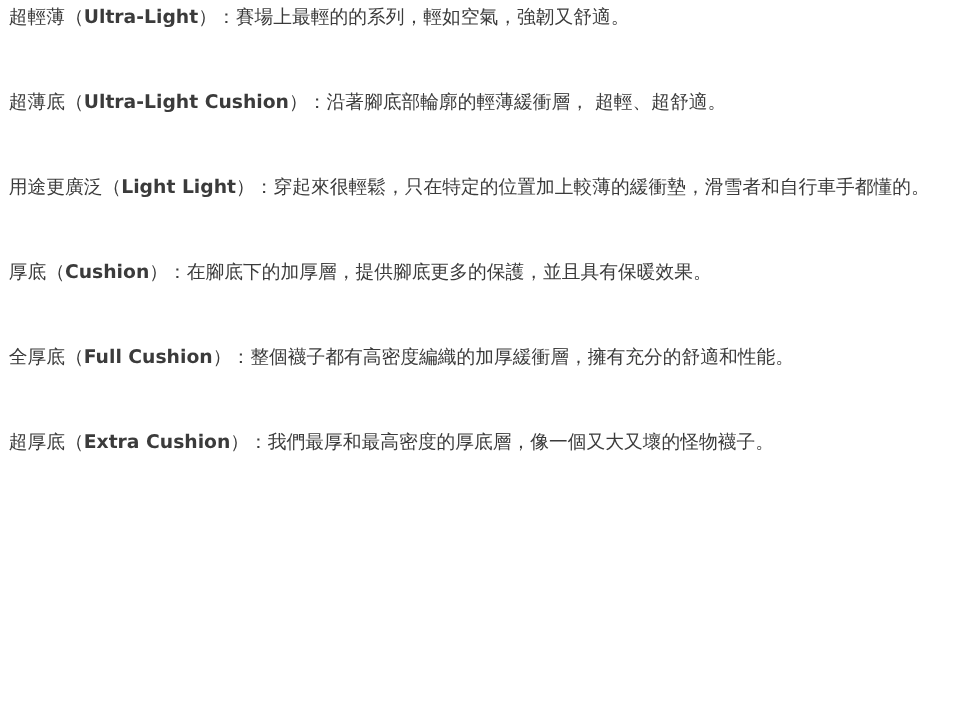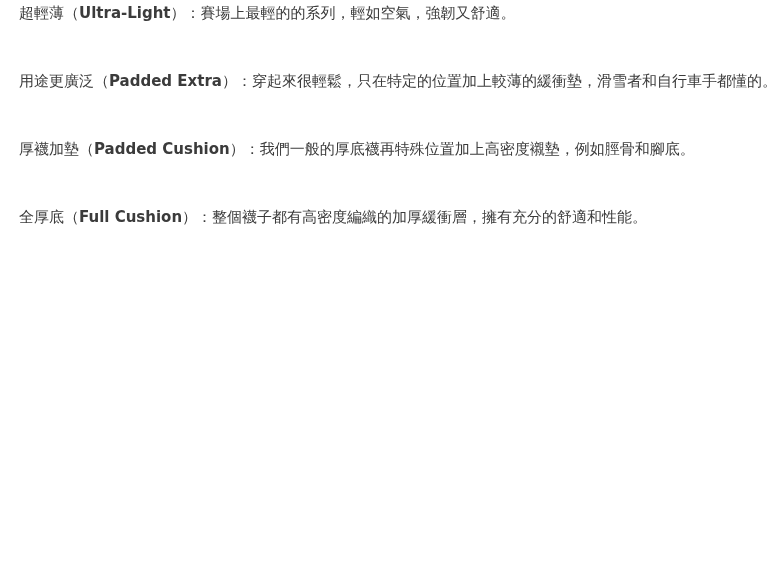--- a/index.html
+++ b/index.html
@@ -8,21 +8,21 @@
     background: #ffffff;
   }
   body {
     width: 779px;
     height: 582px;
     overflow: hidden;
     font-family: "DejaVu Sans", "Liberation Sans", sans-serif;
     color: #3b3b3b;
   }
   .doc {
-    padding: 5px 10px 0 19px;
+    padding: 5px 10px 0 7px;
   }
   p.entry {
     margin: 0 0 52px 0;
     font-size: 15px;
     line-height: 16px;
     white-space: nowrap;
     font-weight: 400;
   }
   p.entry:last-child {
     margin-bottom: 0;
@@ -31,24 +31,26 @@
     font-weight: 700;
   }
 </style>
 </head>
 <body>
 
 <div class="doc">
 
   <p class="entry"><span>超輕薄</span><span>（</span><span class="term-en">Ultra-Light</span><span>）</span><span>：</span><span>賽場上最輕的的系列，輕如空氣，強韌又舒適。</span></p>
 
+  <p class="entry"><span>超薄底</span><span>（</span><span class="term-en">Ultra-Light Cushion</span><span>）</span><span>：</span><span>沿著腳底部輪廓的輕薄緩衝層， 超輕、超舒適。</span></p>
 
 
-  <p class="entry"><span>用途更廣泛</span><span>（</span><span class="term-en">Padded Extra</span><span>）</span><span>：</span><span>穿起來很輕鬆，只在特定的位置加上較薄的緩衝墊，滑雪者和自行車手都懂的。</span></p>
+  <p class="entry"><span>用途更廣泛</span><span>（</span><span class="term-en">Light Light</span><span>）</span><span>：</span><span>穿起來很輕鬆，只在特定的位置加上較薄的緩衝墊，滑雪者和自行車手都懂的。</span></p>
 
 
+  <p class="entry"><span>厚底</span><span>（</span><span class="term-en">Cushion</span><span>）</span><span>：</span><span>在腳底下的加厚層，提供腳底更多的保護，並且具有保暖效果。</span></p>
 
-  <p class="entry"><span>厚襪加墊</span><span>（</span><span class="term-en">Padded Cushion</span><span>）</span><span>：</span><span>我們一般的厚底襪再特殊位置加上高密度襯墊，例如脛骨和腳底。</span></p>
 
   <p class="entry"><span>全厚底</span><span>（</span><span class="term-en">Full Cushion</span><span>）</span><span>：</span><span>整個襪子都有高密度編織的加厚緩衝層，擁有充分的舒適和性能。</span></p>
 
+  <p class="entry"><span>超厚底</span><span>（</span><span class="term-en">Extra Cushion</span><span>）</span><span>：</span><span>我們最厚和最高密度的厚底層，像一個又大又壞的怪物襪子。</span></p>
 
 </div>
 
 </body></html>

